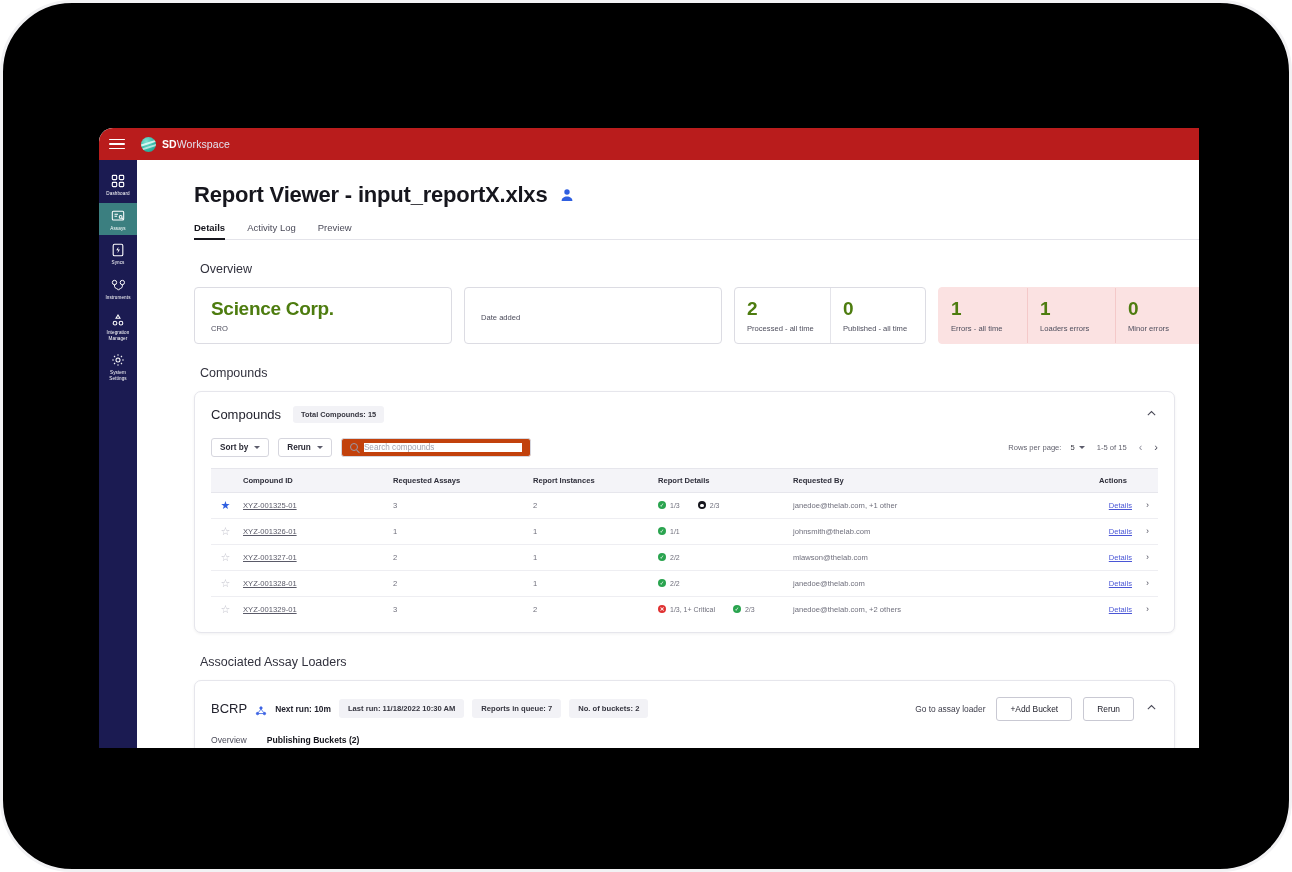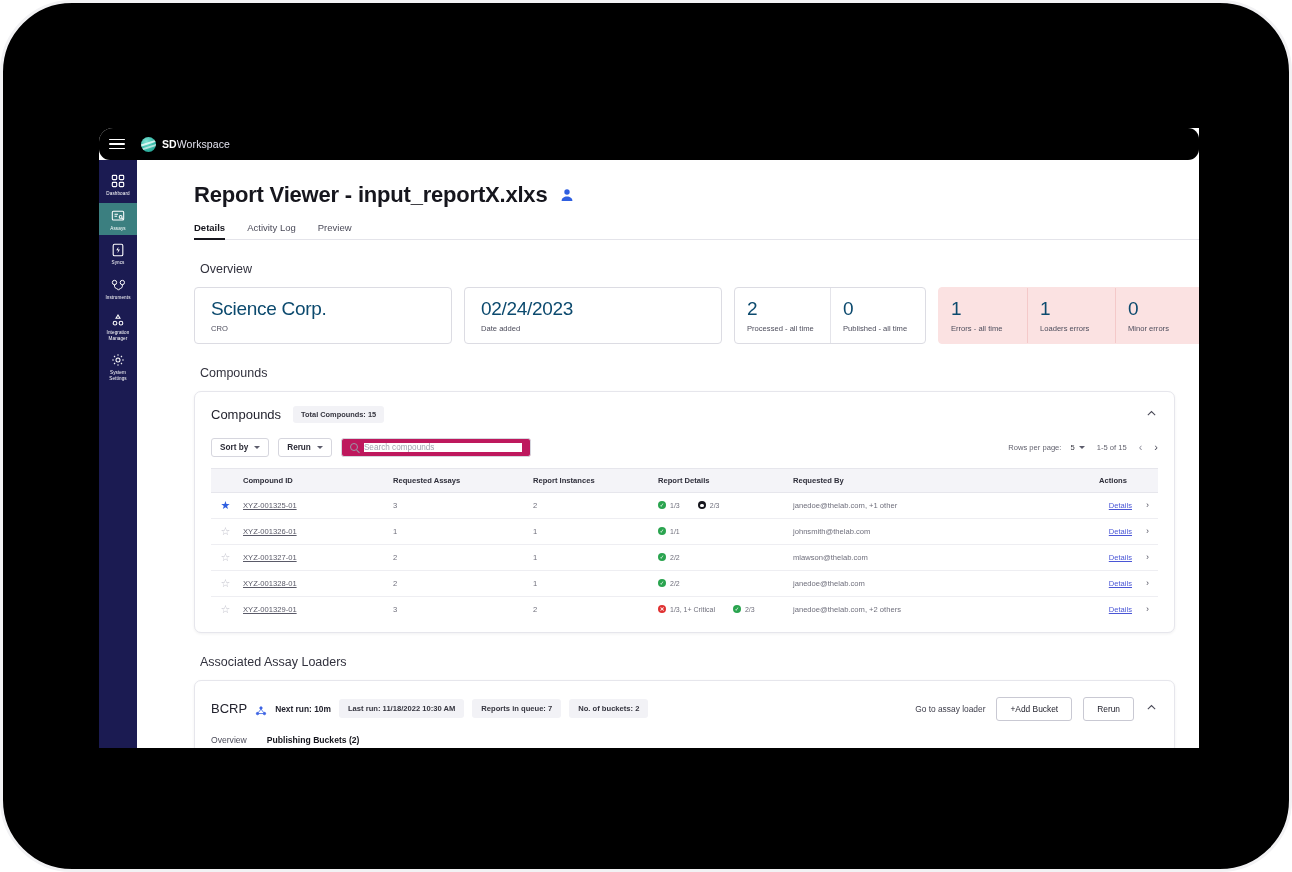--- a/index.html
+++ b/index.html
@@ -29,27 +29,26 @@
     border-top-left-radius: 14px;
     overflow: hidden;
     background: #ffffff;
     display: flex;
     flex-direction: column;
   }
 
   
   #topbar {
     height: 32px;
-    background: #000000;
+    background: #b91c1c;
     display: flex;
     align-items: center;
     padding: 0 12px 0 10px;
     flex: 0 0 32px;
     border-top-left-radius: 14px;
-    border-radius: 11px;
   }
   .hamburger { display:flex; flex-direction:column; justify-content:center; gap:3px; width:16px; cursor:pointer; margin-right:16px;}
   .hamburger span { display:block; height:1.5px; background:#ffffff; border-radius:1px;}
   .brand { display:flex; align-items:center; gap:6px; }
   .brand-logo { width:15px; height:15px; border-radius:50%;
     background: radial-gradient(circle at 35% 30%, #7fe3d4 0%, #35b9a7 55%, #1b8f82 100%); position:relative; overflow:hidden;}
   .brand-logo::after{content:"";position:absolute;left:-2px;top:5px;width:20px;height:2px;background:rgba(255,255,255,.75);transform:rotate(-18deg);box-shadow:0 4px 0 rgba(255,255,255,.6);}
   .brand-text { font-size:10.5px; color:#ffffff; letter-spacing:.1px; }
   .brand-text b { font-weight:700; }
   .brand-text span.light { font-weight:400; color:#e3e3ef; }
@@ -103,21 +102,21 @@
   .tab{ font-size:9.5px; color:#4c4c5a; padding-bottom:6px; cursor:pointer; position:relative;}
   .tab.active{ color:#16161d; font-weight:700; }
   .tab.active::after{content:"";position:absolute;left:0;right:0;bottom:-1px;height:2px;background:#16161d;}
 
   .section-title{ font-size:12.5px; color:#32323e; margin:22px 0 11px 6px; font-weight:400;}
 
   
   #overview-row{ display:flex; gap:12px; align-items:stretch; }
   .ov-card{ border:1px solid #dcdce3; border-radius:4px; background:#ffffff; display:flex; }
   .ov-cell{ padding:10px 14px 10px 16px; display:flex; flex-direction:column; justify-content:center;}
-  .ov-big{ font-size:19px; font-weight:400; color:#0c4a6e; line-height:1.15; letter-spacing:-.3px;}
+  .ov-big{ font-size:19px; font-weight:700; color:#4d7c0f; line-height:1.15; letter-spacing:-.3px;}
   .ov-sub{ font-size:7.6px; color:#4d4d5c; margin-top:4px;}
   .ov-card.wide .ov-cell{ min-width:256px; }
   .ov-card.pair .ov-cell{ min-width:95px; padding:9px 12px;}
   .ov-card.pair .ov-cell + .ov-cell{ border-left:1px solid #e4e4ea; }
   .ov-card.errors{ background:#fbe2e2; border-color:#fbe2e2; }
   .ov-card.errors .ov-cell{ min-width:88px; }
   .ov-card.errors .ov-cell + .ov-cell{ border-left:1px solid #f4c9c9; }
 
   
   .panel{ border:1px solid #e6e6ec; border-radius:7px; background:#ffffff;
@@ -126,21 +125,21 @@
   .panel-head{ display:flex; align-items:center; gap:12px; }
   .panel-title{ font-size:13px; color:#23232e; }
   .pill{ background:#f2f2f6; border-radius:3px; padding:4px 8px; font-size:7.4px; color:#35353f; font-weight:700;}
   .collapse-chev{ margin-left:auto; color:#4a4a58; cursor:pointer; }
 
   .filters-row{ display:flex; align-items:center; gap:9px; margin-top:14px;}
   .ddl{ border:1px solid #d6d6de; border-radius:3px; height:19px; display:flex; align-items:center;
         gap:6px; padding:0 8px; font-size:8.2px; font-weight:700; color:#2b2b36; cursor:pointer; background:#fff;}
   .chev-sm{ width:0;height:0;border-left:3px solid transparent;border-right:3px solid transparent;border-top:3.5px solid #5c5c6b;}
   #compound-search{ border:1px solid #d6d6de; border-radius:3px; height:19px; width:190px;
-        display:flex; align-items:center; gap:6px; padding:0 8px; background:#be185d;}
+        display:flex; align-items:center; gap:6px; padding:0 8px; background:#c2410c;}
   #compound-search .mag{ width:8px;height:8px;border:1.2px solid #9a9aa8;border-radius:50%;position:relative;flex:0 0 auto;}
   #compound-search .mag::after{content:"";position:absolute;right:-3px;bottom:-2px;width:4px;height:1.2px;background:#9a9aa8;transform:rotate(45deg);}
   #compound-search input{ border:0;outline:0;font-size:8.2px;color:#32323e;width:100%;font-family:"Liberation Sans",sans-serif;}
   #compound-search input::placeholder{ color:#a3a3b0; }
 
   .pager{ margin-left:auto; display:flex; align-items:center; gap:12px; font-size:7.6px; color:#63636f;}
   .pager .rpp{ display:flex; align-items:center; gap:9px;}
   .pager .rppval{ display:flex; align-items:center; gap:4px; color:#35353f; cursor:pointer;}
   .pager-arrow{ font-size:11px; color:#8f8f9c; cursor:pointer; line-height:1; }
   .pager-arrow.on{ color:#4a4a58; }
@@ -304,21 +303,20 @@
           <div id="overview-row">
             <div class="ov-card wide">
               <div class="ov-cell">
                 <div class="ov-big">Science Corp.</div>
                 <div class="ov-sub">CRO</div>
               </div>
             </div>
 
             <div class="ov-card wide">
               <div class="ov-cell">
-                <div class="ov-big">02/24/2023</div>
                 <div class="ov-sub">Date added</div>
               </div>
             </div>
 
             <div class="ov-card pair">
               <div class="ov-cell">
                 <div class="ov-big">2</div>
                 <div class="ov-sub">Processed - all time</div>
               </div>
               <div class="ov-cell">

